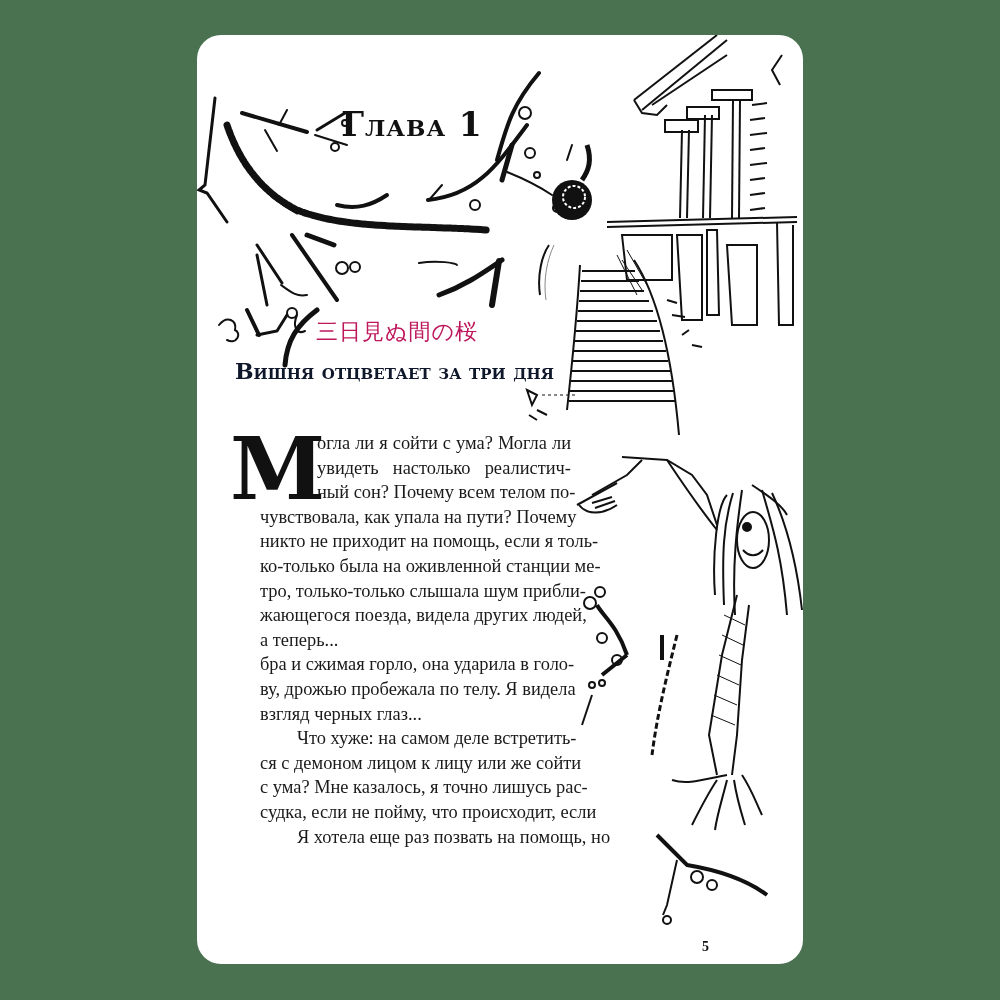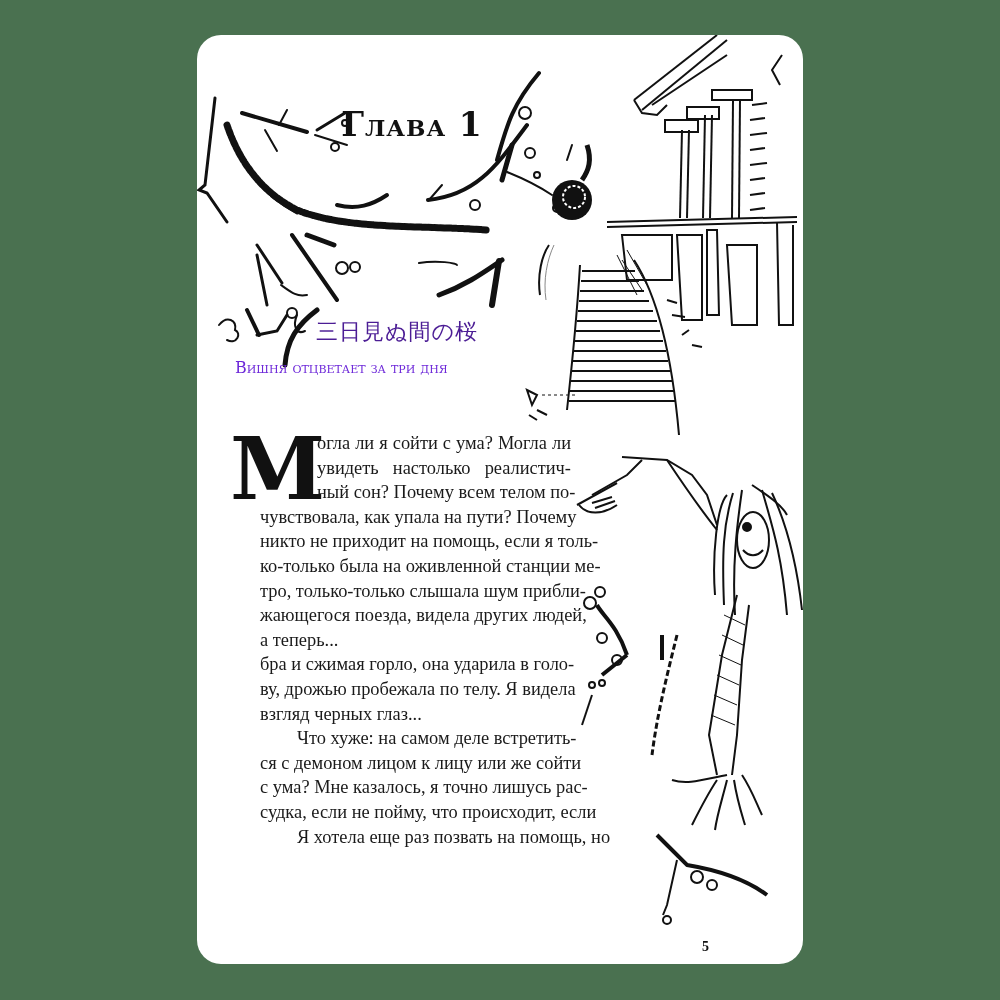--- a/index.html
+++ b/index.html
@@ -27,30 +27,30 @@
     font-weight: bold;
     letter-spacing: 1px;
     color: #111;
     font-variant: small-caps;
   }
   .jp-title {
     position: absolute;
     left: 119px; top: 282px;
     font-family: "DejaVu Sans", sans-serif;
     font-size: 22px;
-    color: #4c1d95;
+    color: #be185d;
     letter-spacing: 1px;
   }
   .subtitle {
     position: absolute;
     left: 38px; top: 323px;
     font-family: "DejaVu Serif", serif;
-    font-size: 16px;
-    font-weight: normal;
-    color: #6d28d9;
+    font-size: 22px;
+    font-weight: bold;
+    color: #0f172a;
     font-variant: small-caps;
     white-space: nowrap;
   }
   .body-text {
     position: absolute;
     left: 31px; top: 396px;
     width: 343px;
     font-family: "Liberation Serif", serif;
     font-size: 18.4px;
     line-height: 24.6px;

